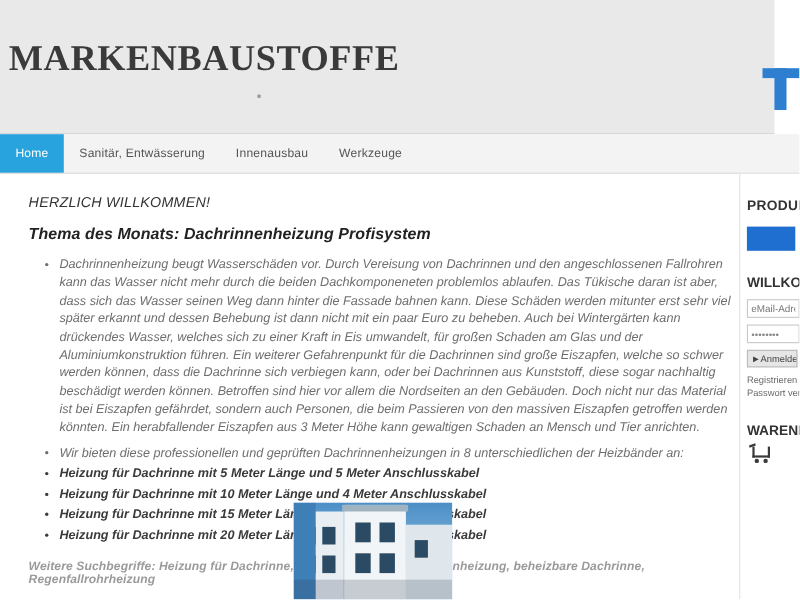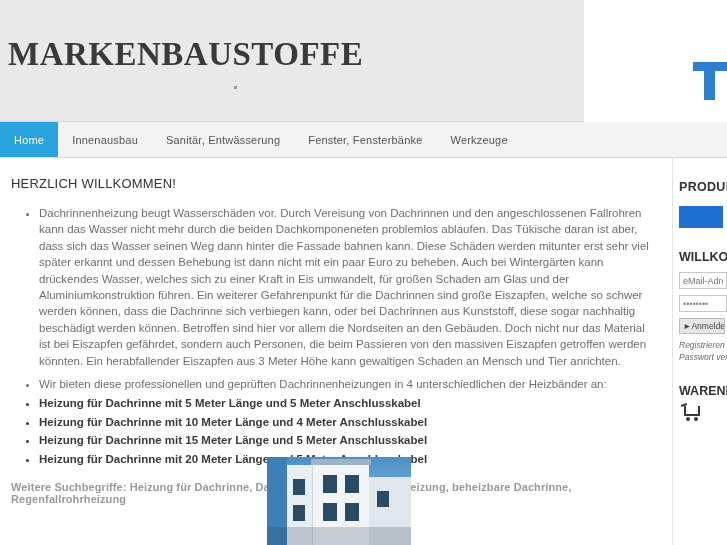--- a/index.html
+++ b/index.html
@@ -14,21 +14,21 @@
     position: relative;
     width: 727px; height: 545px;
     background: #ffffff;
     overflow: hidden;
   }
 
   
   .header {
     position: absolute;
     left: 0; top: 0;
-    width: 584px; height: 122px;
+    width: 704px; height: 122px;
     background: #e9e9e9;
     border-bottom: 1px solid #d5d5d5;
   }
   .header-inner {
     position: relative;
     width: 727px; height: 122px;
   }
   .site-title {
     position: absolute;
     left: 8px; top: 36px;
@@ -85,25 +85,26 @@
     letter-spacing: 0.2px;
   }
   .nav-item.active {
     background: #29a3dd;
     color: #ffffff;
   }
 
   
   .main {
     position: absolute;
-    left: 1px; top: 158px;
+    left: 16px; top: 158px;
     width: 672px;
     height: 387px;
     padding: 18px 14px 13px 10px;
     overflow: hidden;
+    font-style: italic;
   }
   .welcome {
     font-size: 13px;
     color: #333;
     margin: 0 0 14px 0;
     letter-spacing: 0.2px;
   }
   .topic {
     font-size: 14.5px;
     font-weight: bold;
@@ -260,21 +261,20 @@
     cursor: pointer;
   }
   .sb-link {
     display: block;
     margin: 2px 0 0 6px;
     font-size: 8.5px;
     color: #6b6b6b;
     white-space: nowrap;
     overflow: hidden;
     cursor: pointer;
-    font-style: italic;
   }
   .sb-heading3 {
     font-size: 12.5px;
     font-weight: bold;
     color: #333;
     margin: 22px 0 6px 6px;
     white-space: nowrap;
   }
   .cart-icon {
     margin-left: 8px;
@@ -314,31 +314,31 @@
       <div class="header-dot"></div>
       <div class="header-logo">
         <div class="bar-h"></div>
         <div class="bar-v"></div>
       </div>
     </div>
   </div>
 
   <div class="nav">
     <div class="nav-item active">Home</div>
+    <div class="nav-item">Sanitär, Entwässerung</div>
     <div class="nav-item">Innenausbau</div>
-    <div class="nav-item">Sanitär, Entwässerung</div>
-    <div class="nav-item">Fenster, Fensterbänke</div>
     <div class="nav-item">Werkzeuge</div>
   </div>
 
   <div class="main">
     <div class="welcome">HERZLICH WILLKOMMEN!</div>
+    <div class="topic">Thema des Monats: Dachrinnenheizung Profisystem</div>
     <ul class="bullets">
       <li class="para">Dachrinnenheizung beugt Wasserschäden vor. Durch Vereisung von Dachrinnen und den angeschlossenen Fallrohren kann das Wasser nicht mehr durch die beiden Dachkomponeneten problemlos ablaufen. Das Tükische daran ist aber, dass sich das Wasser seinen Weg dann hinter die Fassade bahnen kann. Diese Schäden werden mitunter erst sehr viel später erkannt und dessen Behebung ist dann nicht mit ein paar Euro  zu beheben. Auch bei Wintergärten kann drückendes Wasser, welches sich zu einer Kraft in Eis umwandelt, für großen Schaden am Glas und der Aluminiumkonstruktion führen. Ein weiterer Gefahrenpunkt für die Dachrinnen sind große Eiszapfen, welche so schwer werden können, dass die Dachrinne sich verbiegen kann, oder bei Dachrinnen aus Kunststoff, diese sogar nachhaltig beschädigt werden können.  Betroffen sind hier vor allem die Nordseiten an den Gebäuden. Doch nicht nur das Material ist bei Eiszapfen gefährdet, sondern auch Personen, die beim Passieren von den massiven Eiszapfen getroffen werden könnten. Ein herabfallender Eiszapfen aus 3 Meter Höhe kann gewaltigen Schaden an Mensch und Tier anrichten.</li>
-      <li class="offer">Wir bieten diese professionellen und geprüften Dachrinnenheizungen in 4 unterschiedlichen der Heizbänder an:</li>
+      <li class="offer">Wir bieten diese professionellen und geprüften Dachrinnenheizungen in 8 unterschiedlichen der Heizbänder an:</li>
       <li class="prod">Heizung für Dachrinne mit 5 Meter Länge und 5 Meter Anschlusskabel</li>
       <li class="prod">Heizung für Dachrinne mit 10 Meter Länge und 4 Meter Anschlusskabel</li>
       <li class="prod">Heizung für Dachrinne mit 15 Meter Länge und 5 Meter Anschlusskabel</li>
       <li class="prod">Heizung für Dachrinne mit 20 Meter Länge und 5 Meter Anschlusskabel</li>
     </ul>
     <div class="keywords">Weitere Suchbegriffe: Heizung für Dachrinne, Dachrinnenheizung, Rinnenheizung, beheizbare Dachrinne, Regenfallrohrheizung</div>
   </div>
 
   <div class="photo">
     <div class="sky"></div>

